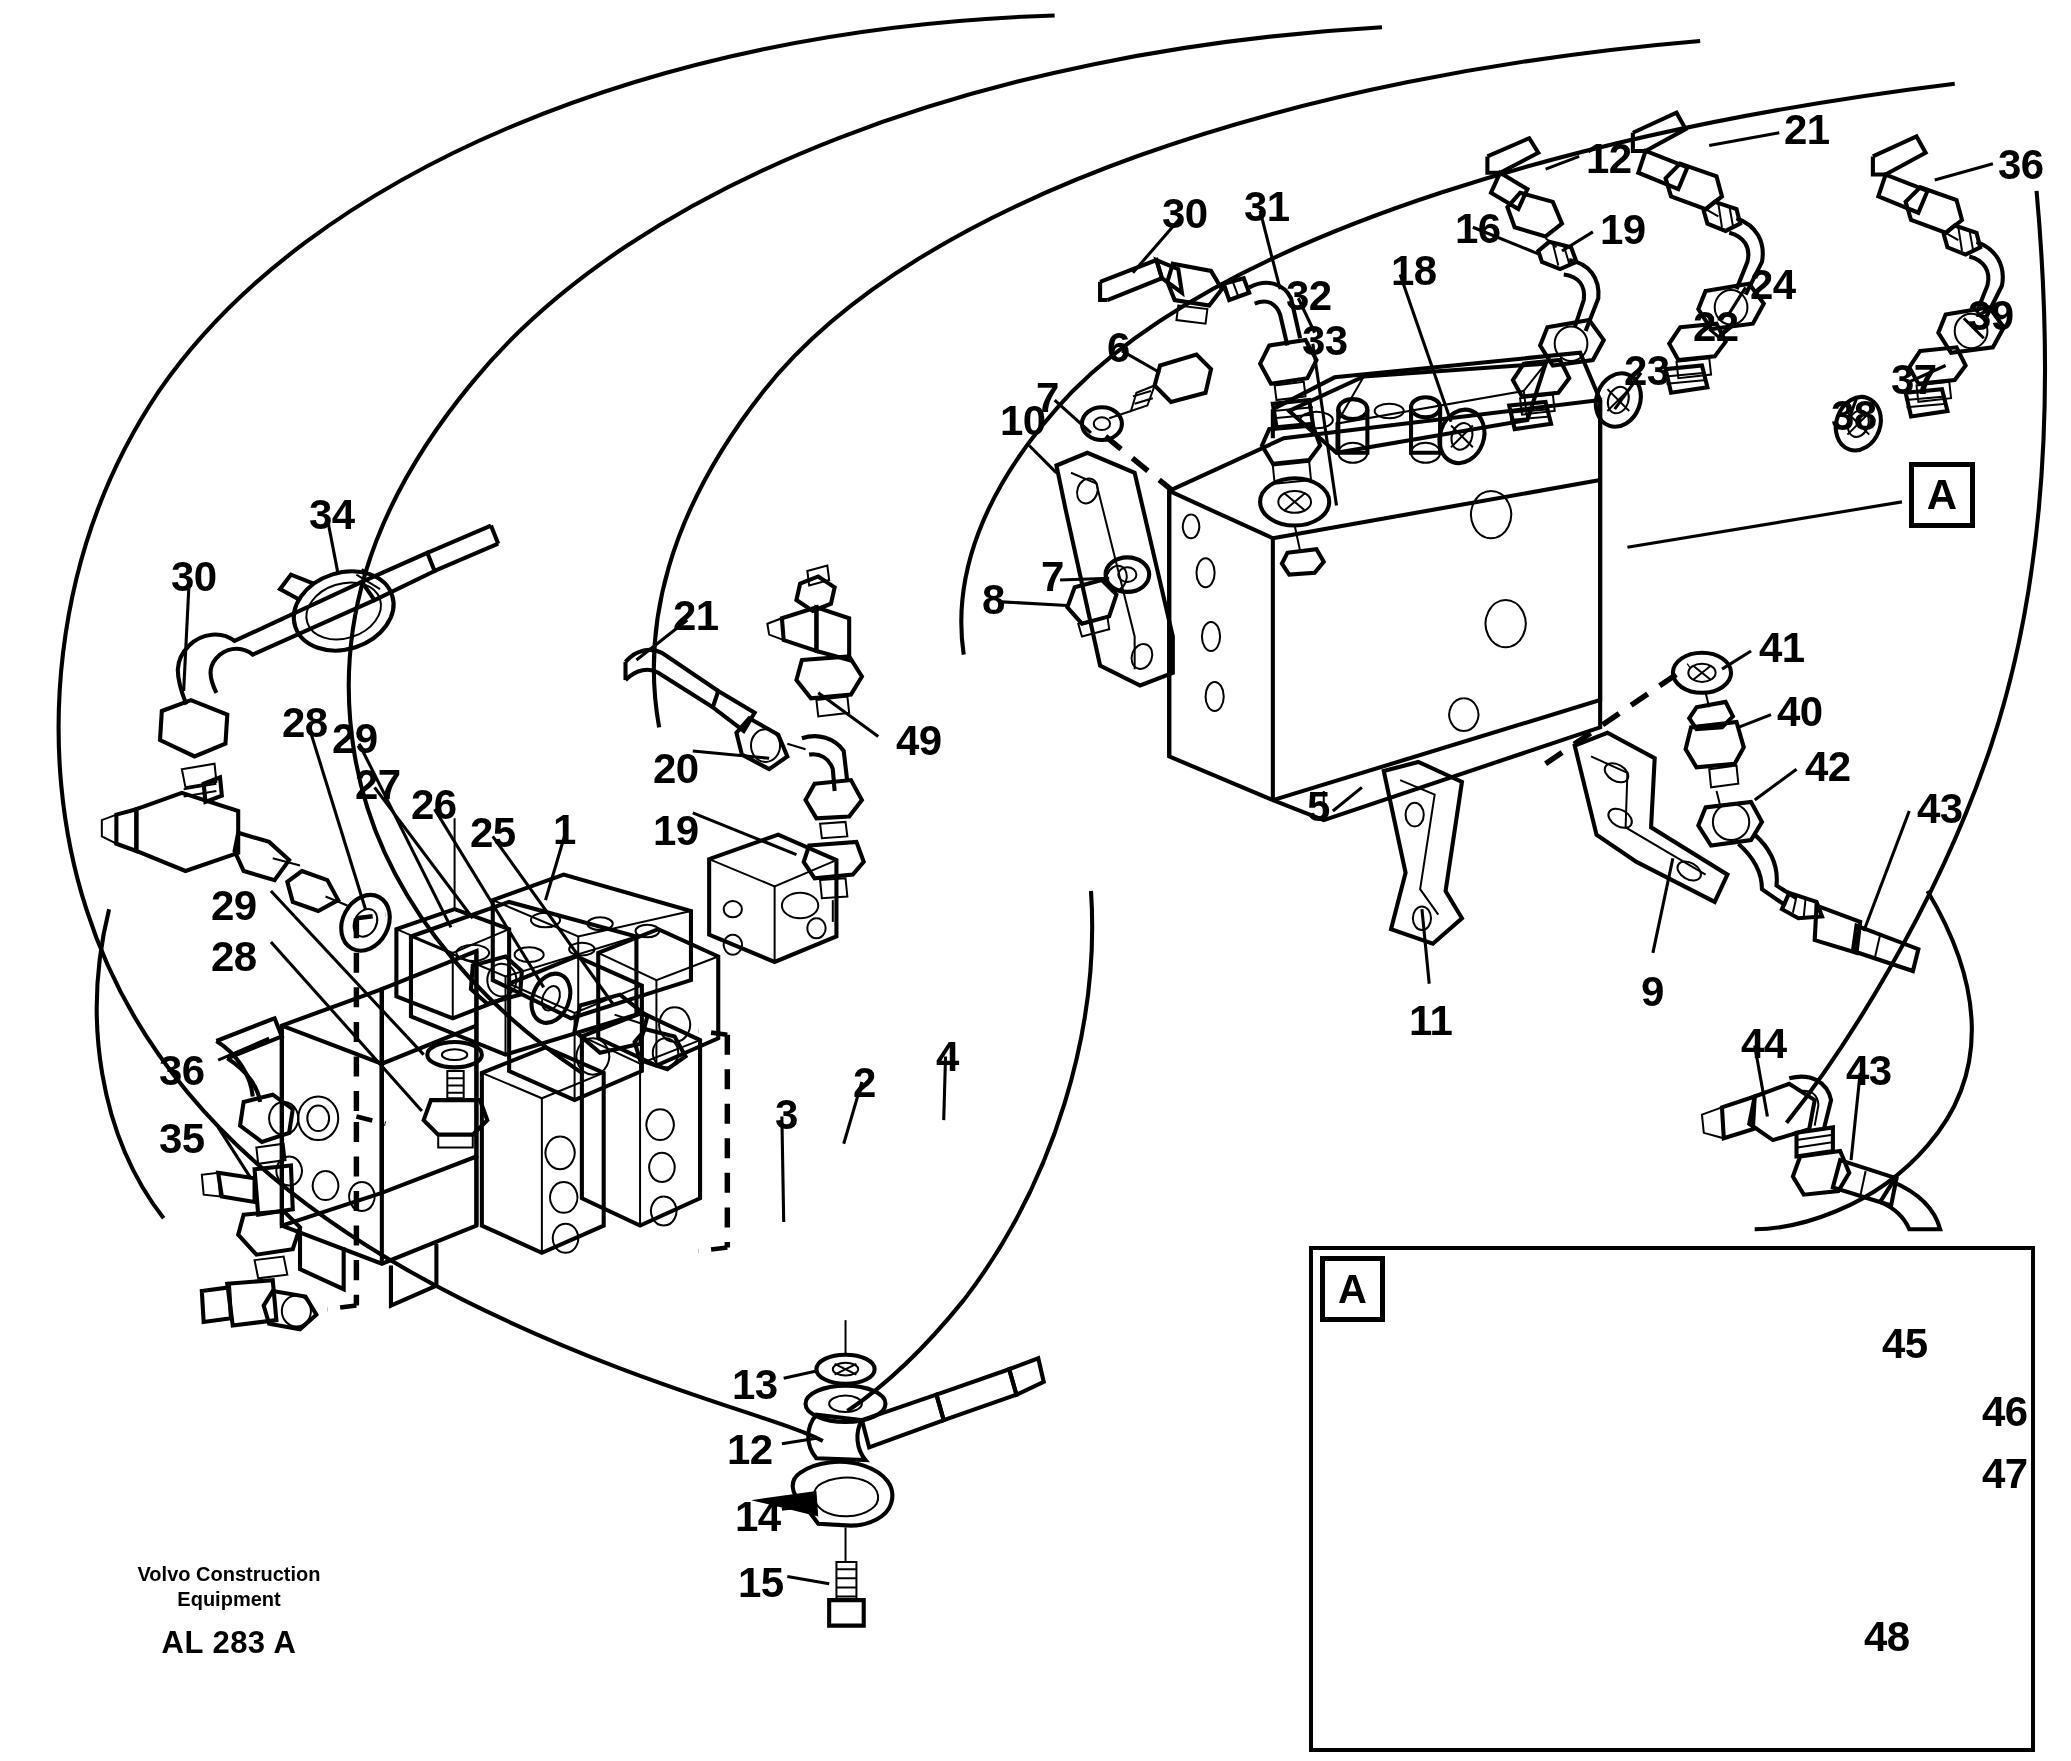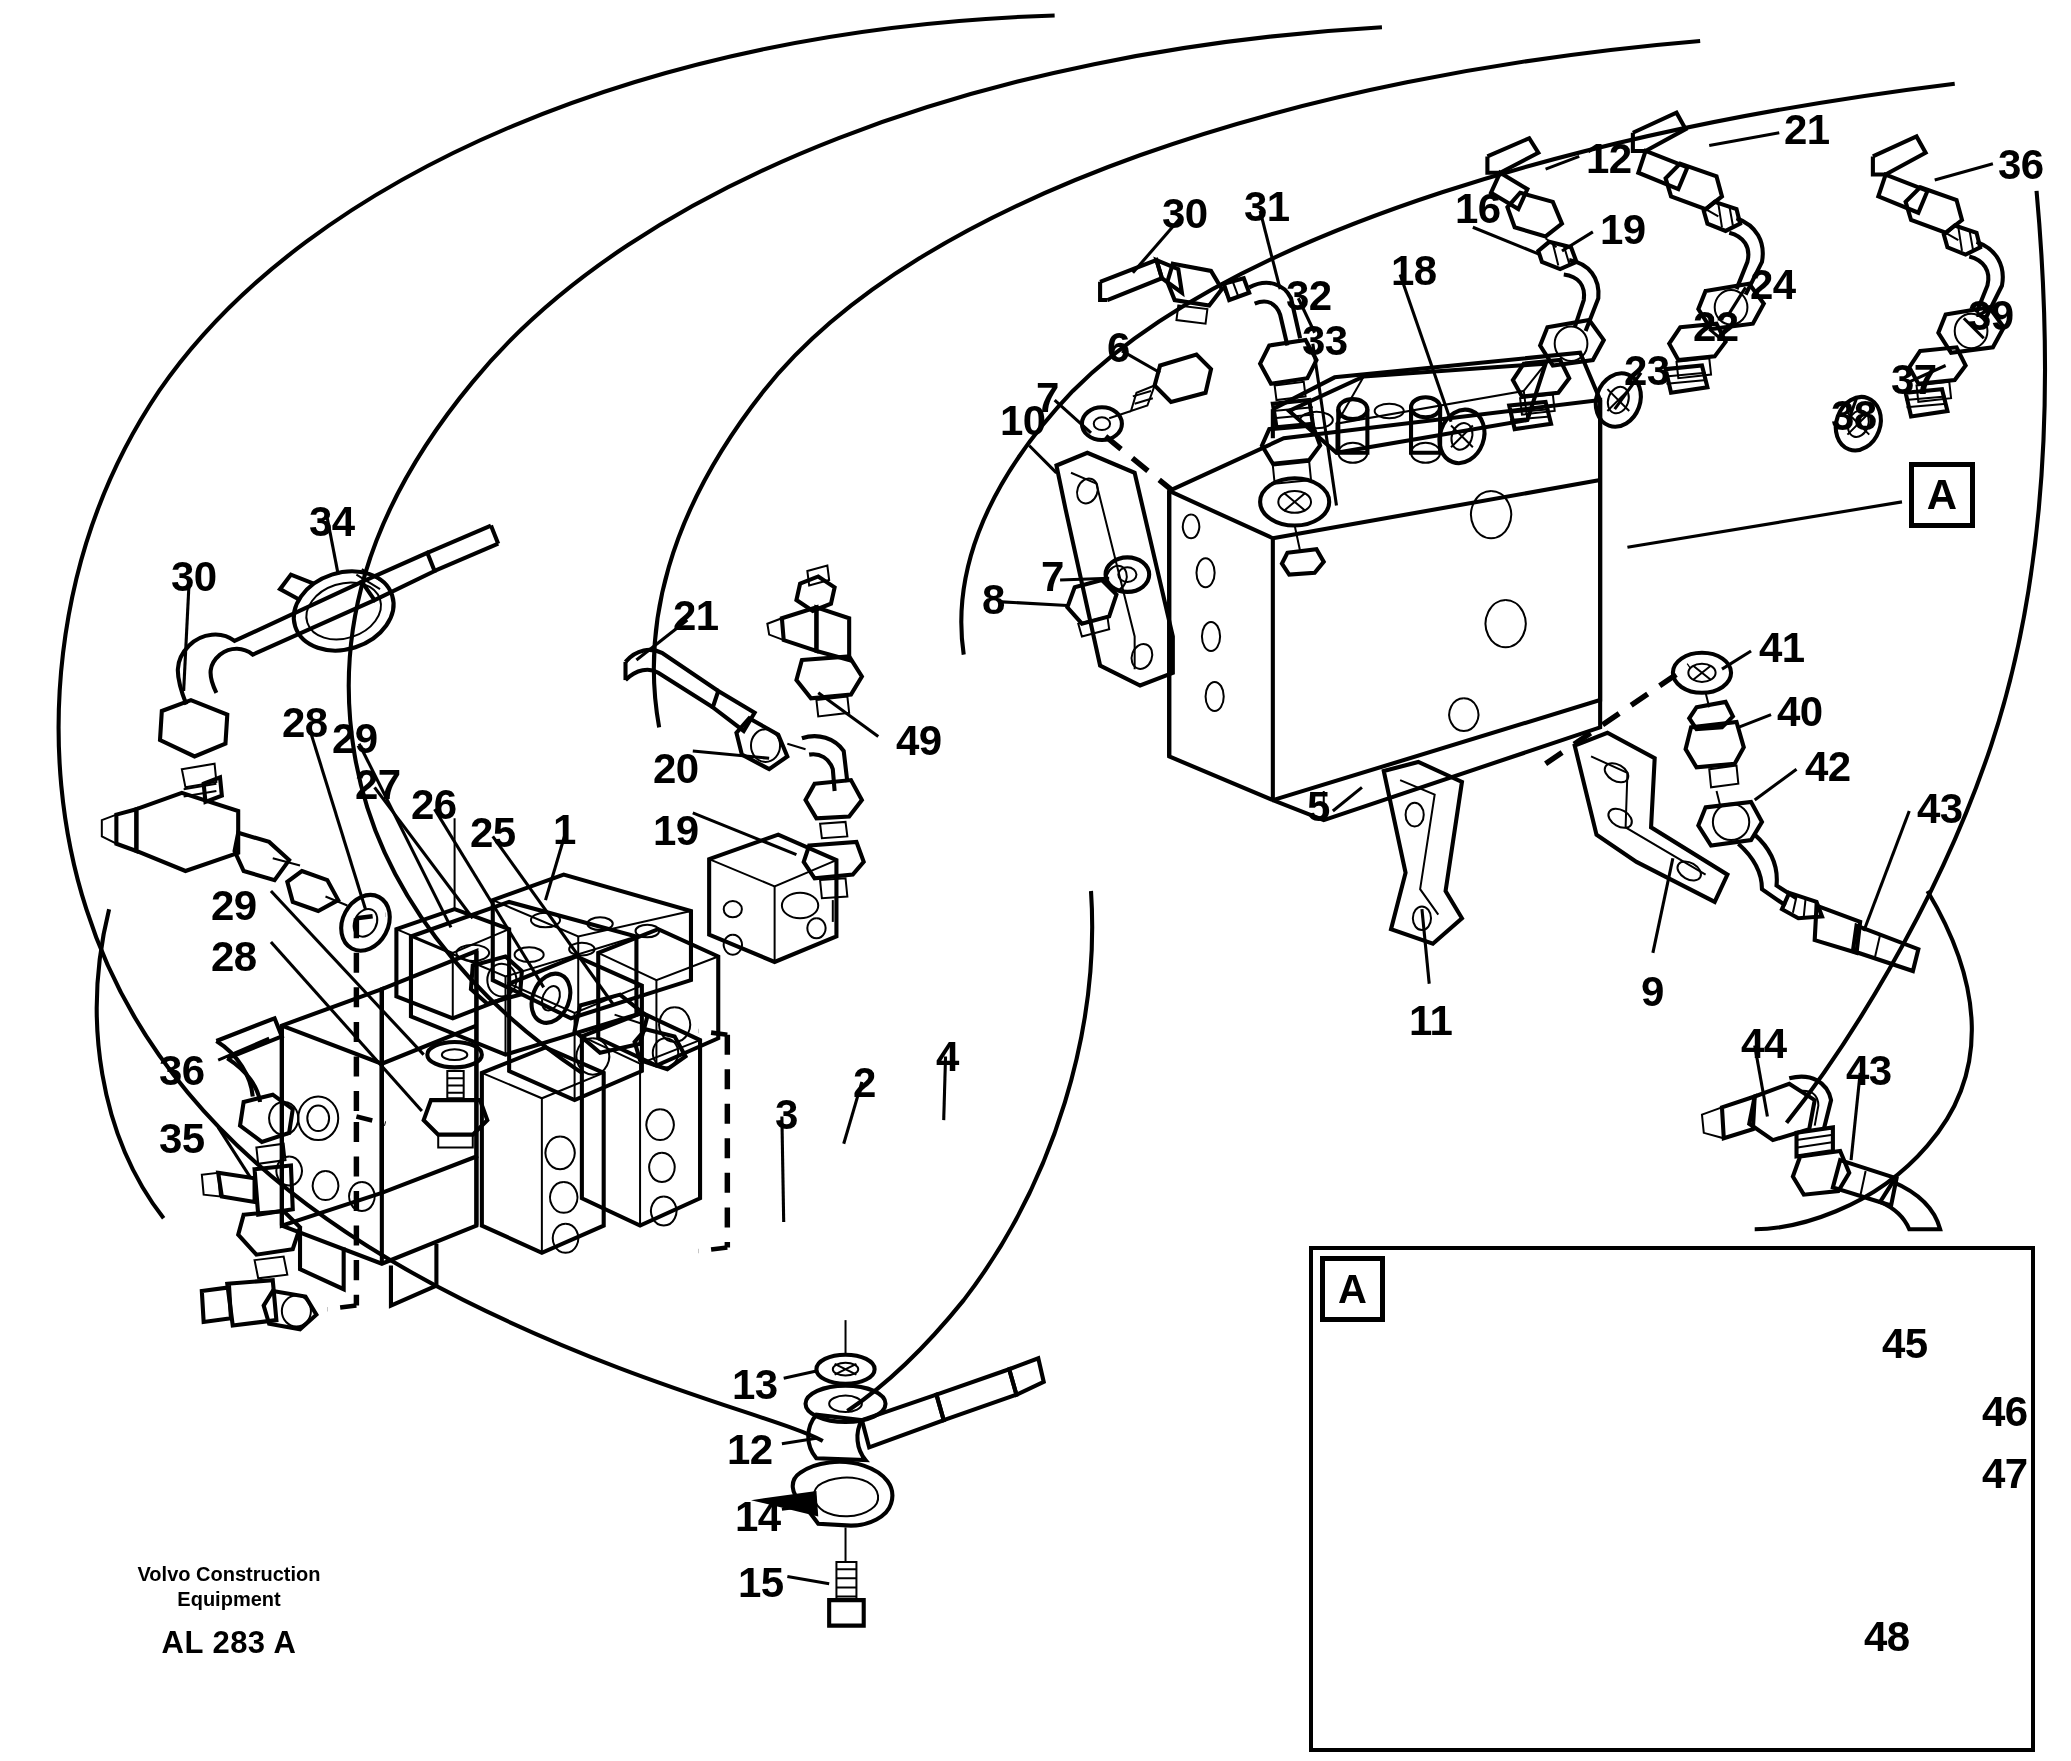--- a/index.html
+++ b/index.html
@@ -607,37 +607,37 @@
     <div class="l1">Equipment</div>
     <div class="l2">AL 283 A</div>
   </div>
 
   <div id="numbers">
       <div class="lbl" style="left: 1586px; top: 138px;">12</div>
       <div class="lbl" style="left: 1784px; top: 109px;">21</div>
       <div class="lbl" style="left: 1998px; top: 144px;">36</div>
       <div class="lbl" style="left: 1162px; top: 193px;">30</div>
       <div class="lbl" style="left: 1244px; top: 186px;">31</div>
-      <div class="lbl" style="left: 1455px; top: 188px; text-align: center;">16</div>
+      <div class="lbl" style="left: 1455px; top: 208px; text-align: center;">16</div>
       <div class="lbl" style="left: 1600px; top: 209px;">19</div>
       <div class="lbl" style="left: 1750px; top: 264px;">24</div>
       <div class="lbl" style="left: 1968px; top: 295px;">39</div>
       <div class="lbl" style="left: 1286px; top: 275px;">32</div>
       <div class="lbl" style="left: 1391px; top: 250px;">18</div>
       <div class="lbl" style="left: 1693px; top: 306px;">22</div>
       <div class="lbl" style="left: 1891px; top: 359px;">37</div>
       <div class="lbl" style="left: 1302px; top: 320px;">33</div>
       <div class="lbl" style="left: 1107px; top: 327px;">6</div>
       <div class="lbl" style="left: 1624px; top: 350px; text-align: center;">23</div>
       <div class="lbl" style="left: 1831px; top: 395px;">38</div>
       <div class="lbl" style="left: 1036px; top: 377px;">7</div>
       <div class="lbl" style="left: 1000px; top: 400px;">10</div>
       <div class="lbl" style="left: 1041px; top: 556px;">7</div>
       <div class="lbl" style="left: 982px; top: 579px;">8</div>
-      <div class="lbl" style="left: 309px; top: 494px; margin-top: 7px;">34</div>
+      <div class="lbl" style="left: 309px; top: 494px;">34</div>
       <div class="lbl" style="left: 171px; top: 556px;">30</div>
       <div class="lbl" style="left: 673px; top: 595px;">21</div>
       <div class="lbl" style="left: 1759px; top: 627px;">41</div>
       <div class="lbl" style="left: 1777px; top: 691px;">40</div>
       <div class="lbl" style="left: 282px; top: 702px;">28</div>
       <div class="lbl" style="left: 332px; top: 718px;">29</div>
       <div class="lbl" style="left: 355px; top: 764px;">27</div>
       <div class="lbl" style="left: 411px; top: 784px;">26</div>
       <div class="lbl" style="left: 1805px; top: 746px;">42</div>
       <div class="lbl" style="left: 470px; top: 812px;">25</div>

